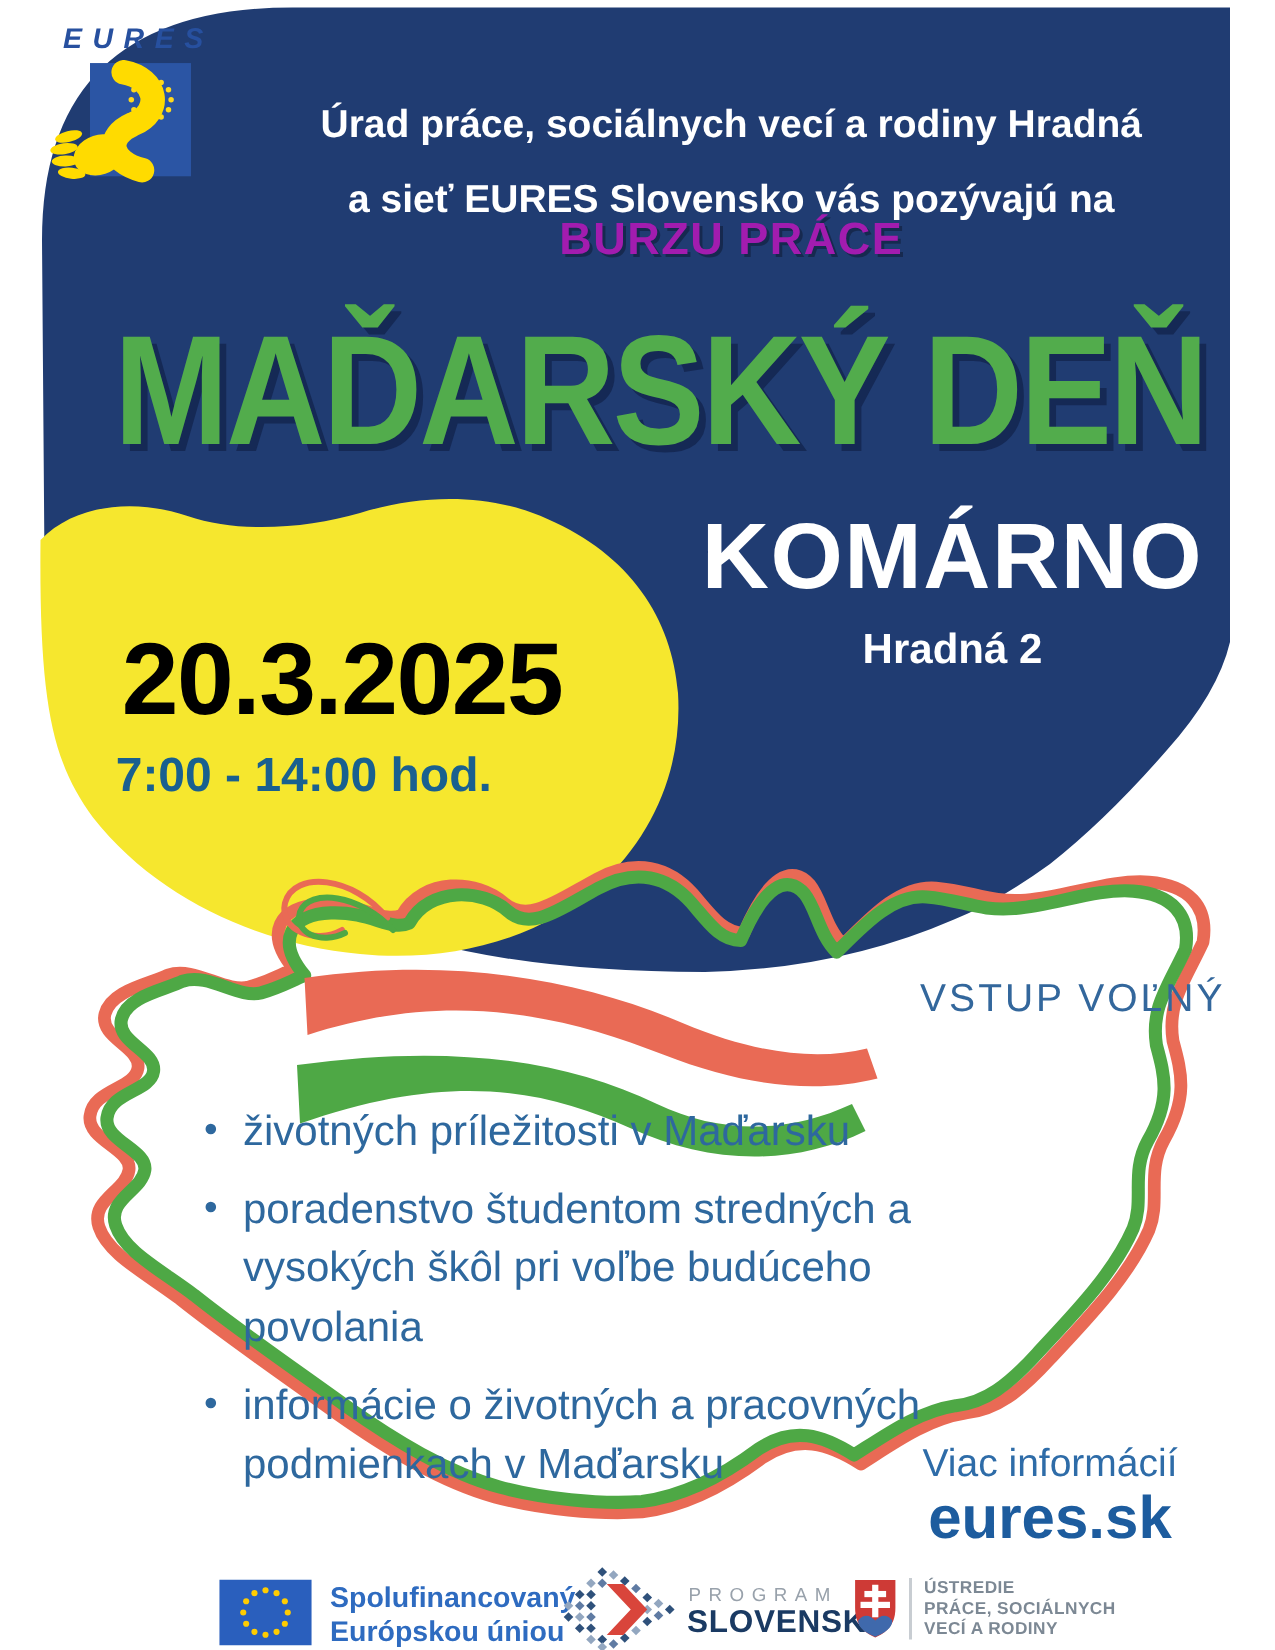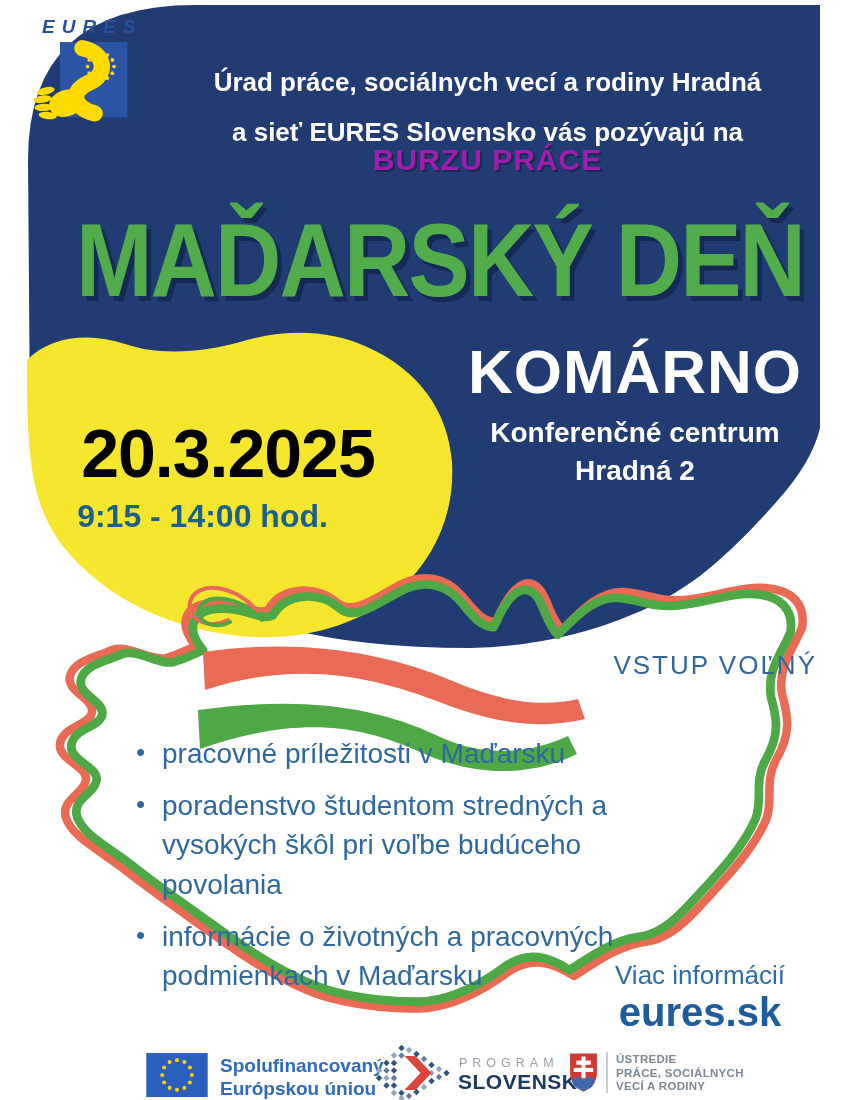--- a/index.html
+++ b/index.html
@@ -132,33 +132,32 @@
   </div>
 
   <div class="abs ctr hdr" style="top:62px">Úrad práce, sociálnych vecí a rodiny Hradná</div>
   <div class="abs ctr hdr" style="top:112px">a sieť EURES Slovensko vás pozývajú na</div>
   <div class="abs ctr hdr-hi">BURZU PRÁCE</div>
 
   <div class="abs ctr title">MAĎARSKÝ DEŇ</div>
 
   <div class="abs ctr city">KOMÁRNO</div>
   <div class="abs ctr venue">
-    <div>Konferenčné centrum</div>
     <div>Hradná 2</div>
   </div>
 
   <div class="abs ctr date">20.3.2025</div>
-  <div class="abs ctr time">9:15 - 14:00 hod.</div>
+  <div class="abs ctr time">7:00 - 14:00 hod.</div>
 
   <div class="abs ctr entry">VSTUP VOĽNÝ</div>
 
   <div class="abs bullets">
     <div class="bullet">
       <span class="dot">•</span>
-      <div>pracovné príležitosti v Maďarsku</div>
+      <div>životných príležitosti v Maďarsku</div>
     </div>
     <div class="bullet">
       <span class="dot">•</span>
       <div>poradenstvo študentom stredných a vysokých škôl pri voľbe budúceho povolania</div>
     </div>
     <div class="bullet">
       <span class="dot">•</span>
       <div>informácie o životných a pracovných podmienkach v Maďarsku</div>
     </div>
   </div>

